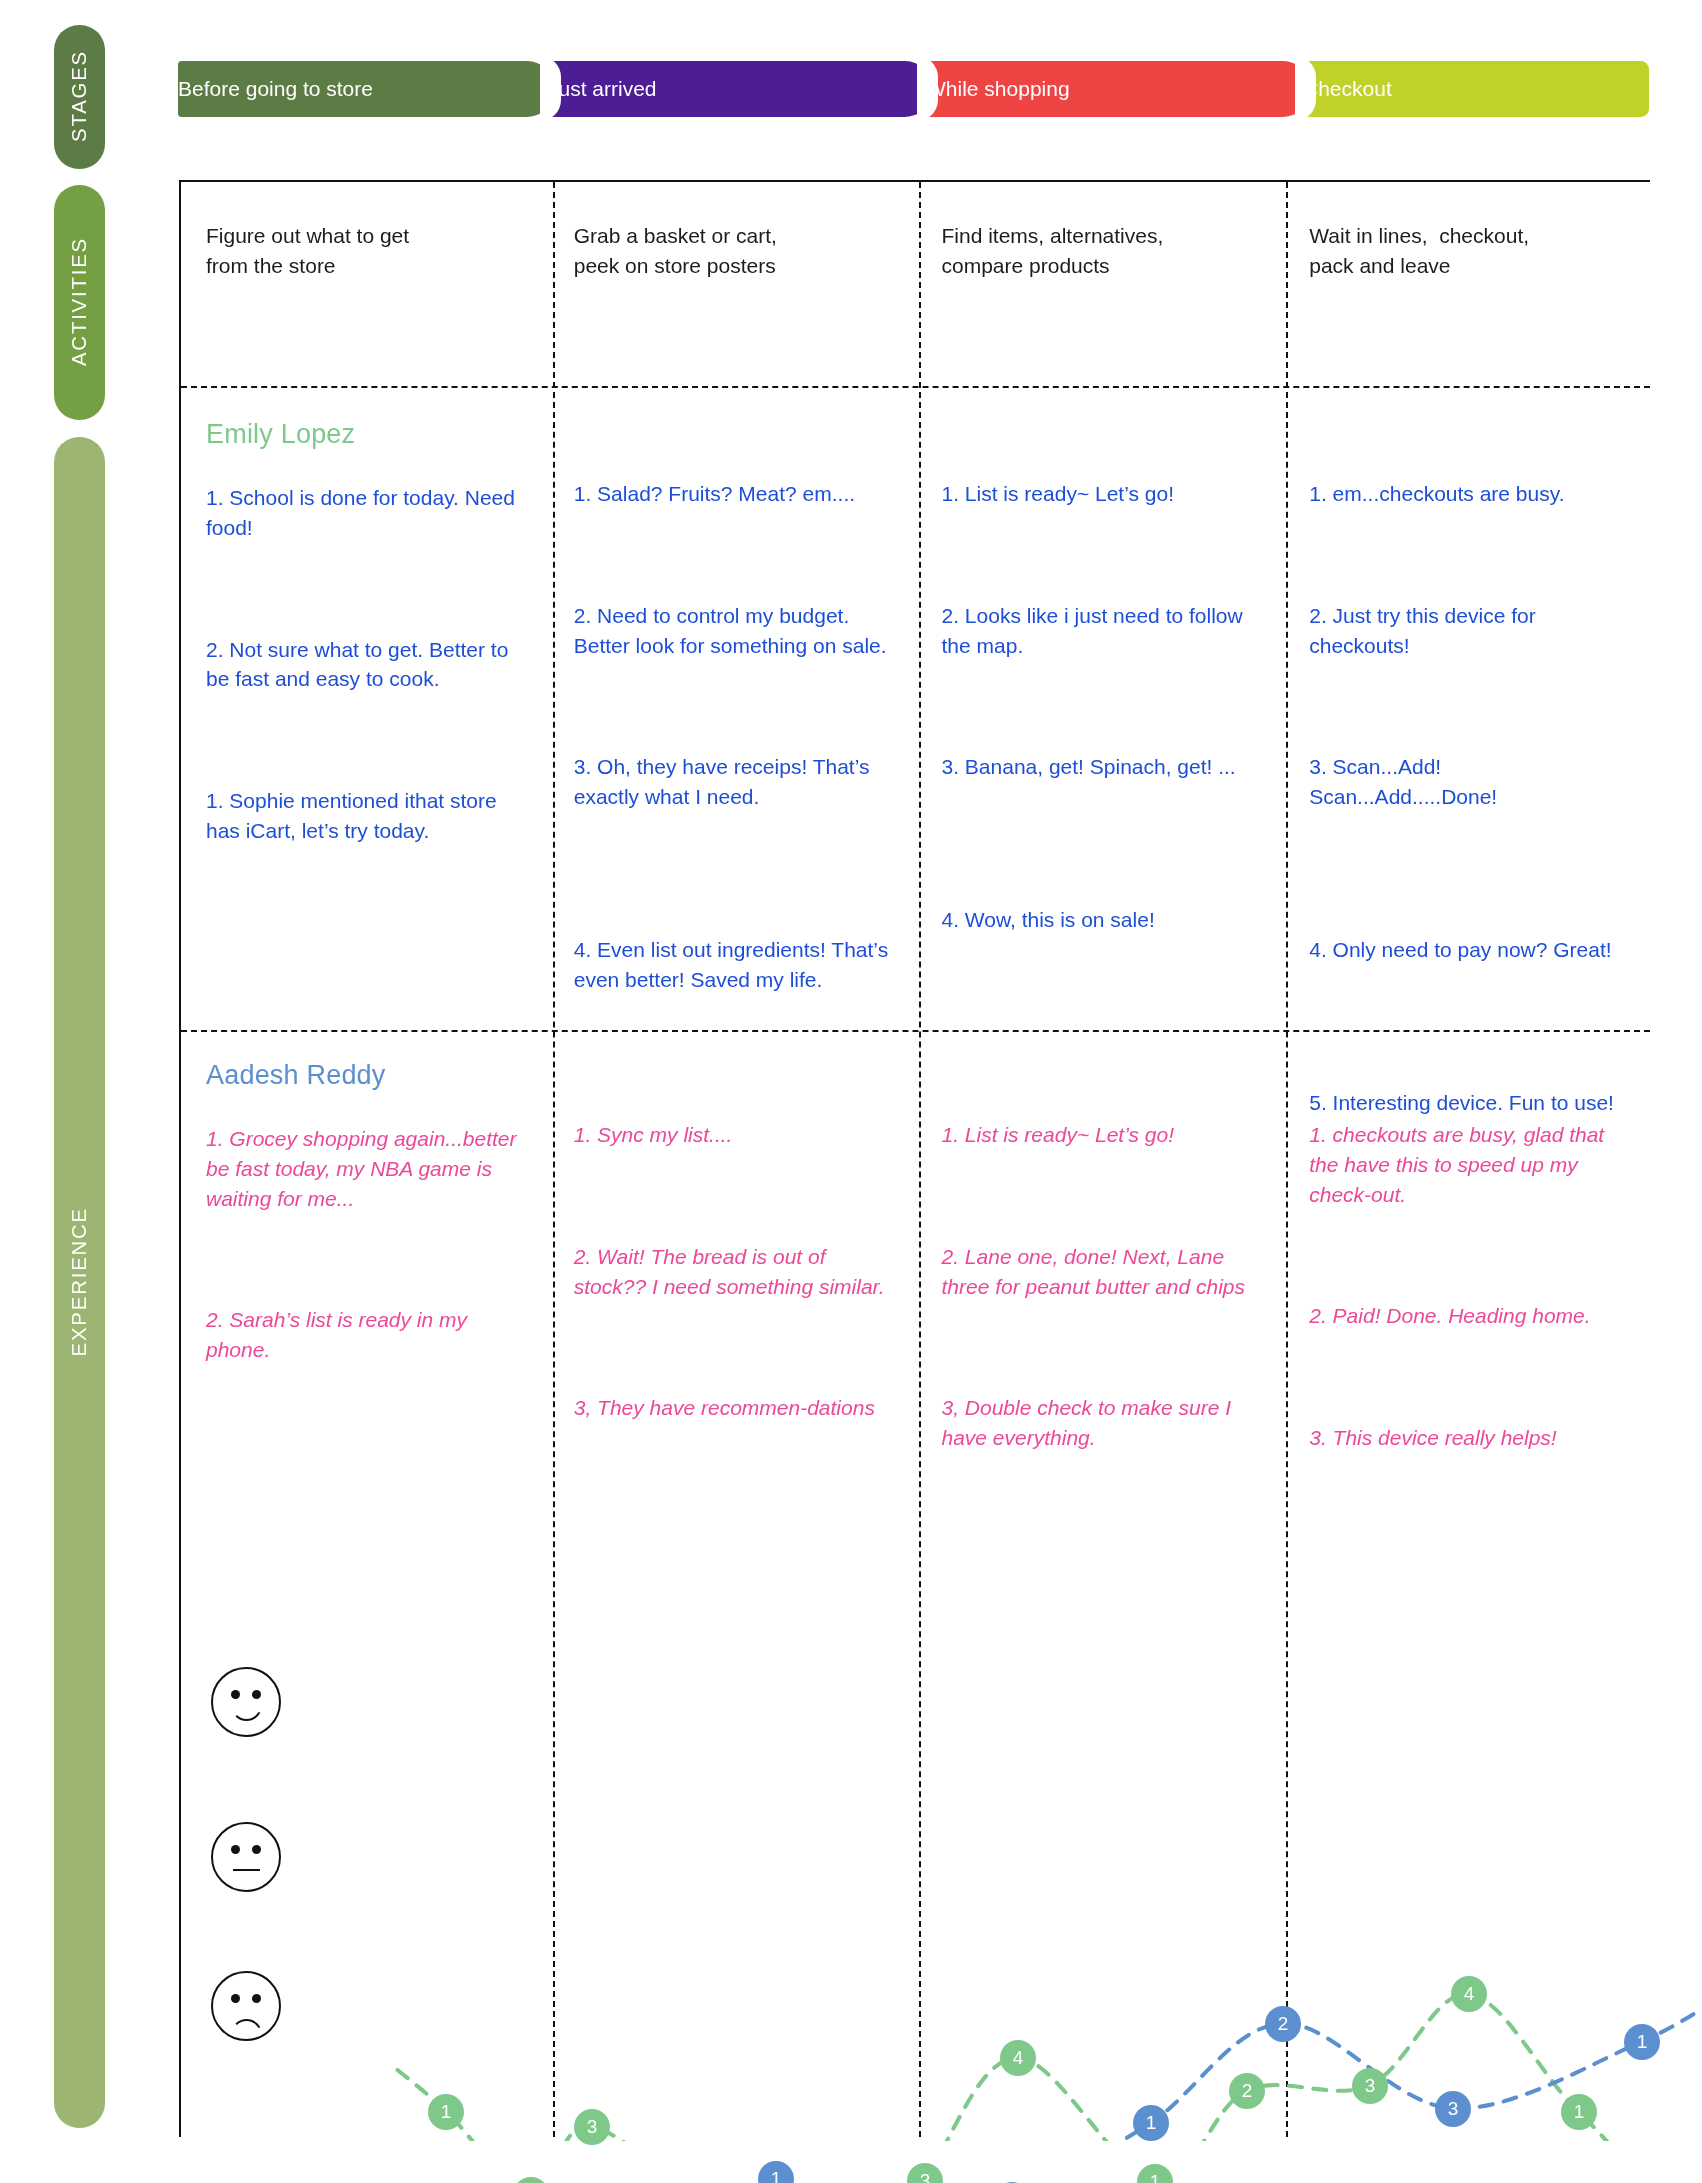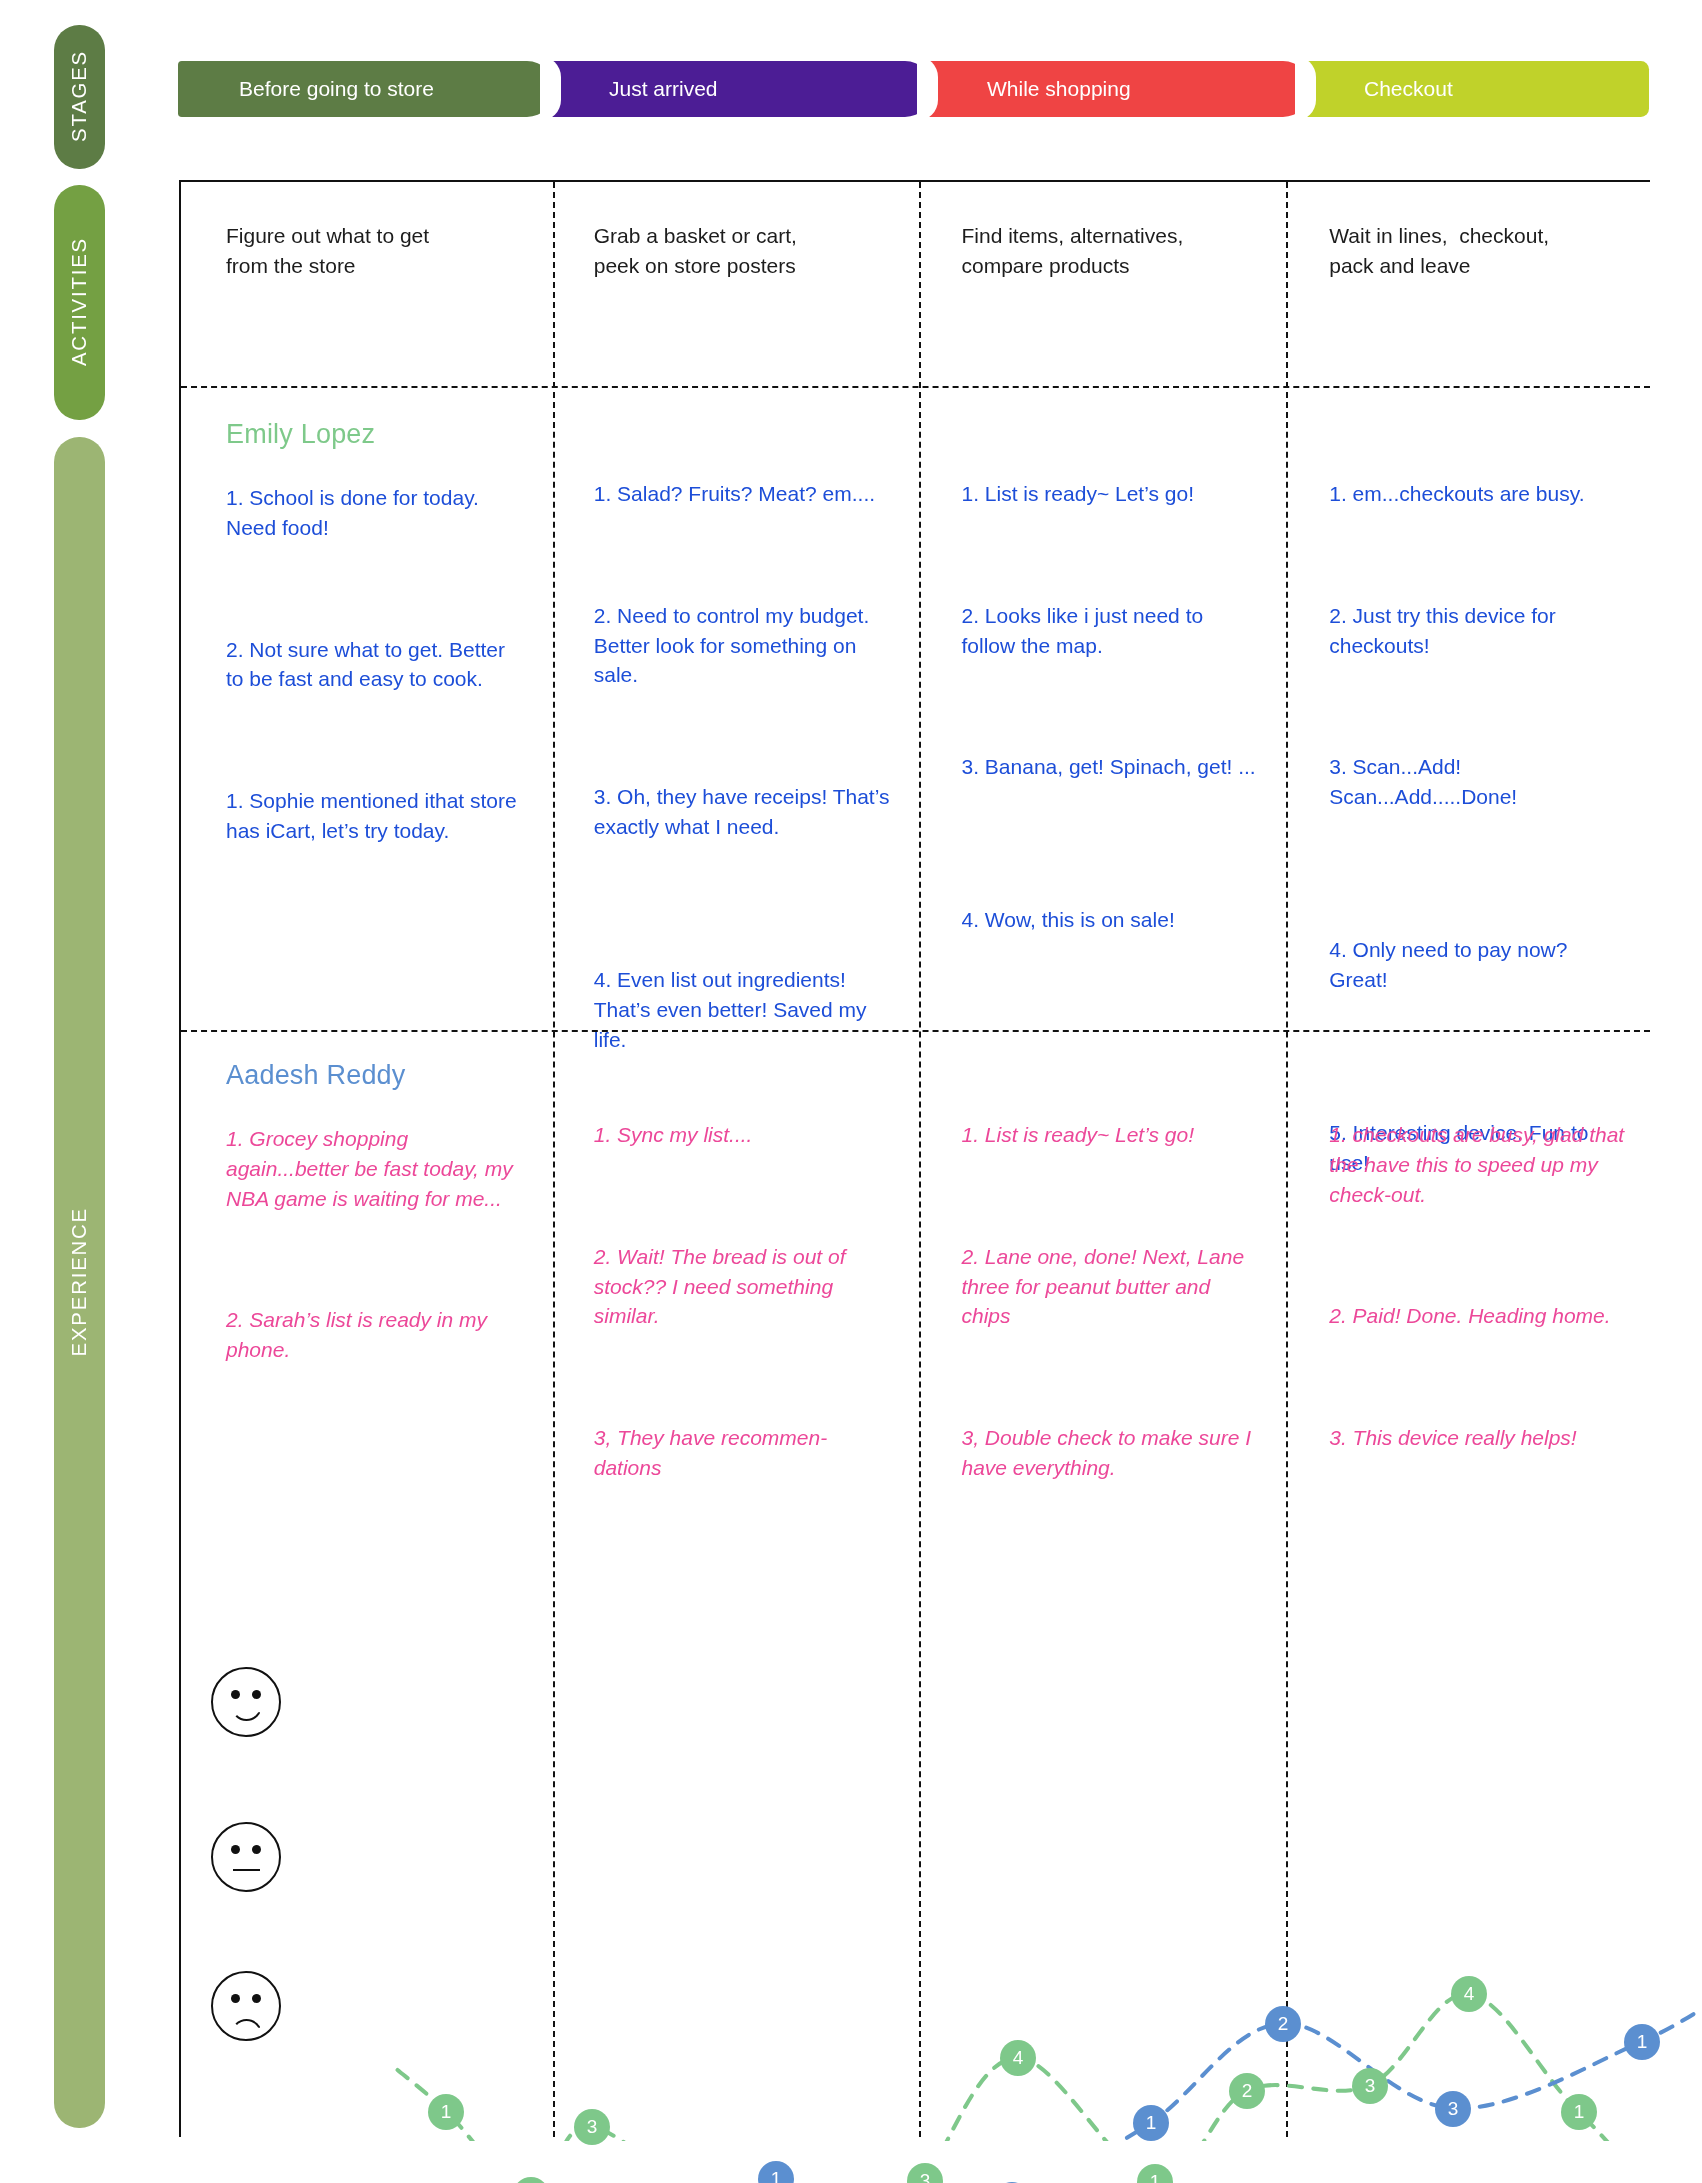--- a/index.html
+++ b/index.html
@@ -24,21 +24,21 @@
   }
   #rail-stages      { top: 0px;    height: 144px;  background: #5d7c45; border-radius: 25px 25px 25px 25px; }
   #rail-activities  { top: 160px;  height: 235px;  background: #74a043; border-radius: 25px; }
   #rail-experience  { top: 412px;  height: 1691px; background: #9cb573; border-radius: 25px; }
 
   
   .stages { position: absolute; left: 178px; top: 61px; width: 1471px; height: 56px; }
   .pill {
     position: absolute; top: 0; height: 56px;
     display: flex; align-items: center;
-    color: #ffffff; font-size: 21px; padding-left: 61px;
+    color: #ffffff; font-size: 21px; 
     border-radius: 0 36px 36px 0;
   }
   .pill:first-child { border-radius: 4.9px 36px 36px 4.9px; }
   #pill-0 { left: 0px;    width: 377px; background: #5d7c45; z-index: 4; }
   #pill-1 { left: 370px;  width: 385px; background: #4c1d95; z-index: 3; }
   #pill-2 { left: 748px;  width: 385px; background: #ef4444; z-index: 2; }
   #pill-3 { left: 1125px; width: 346px; background: #c0d22a; z-index: 1; border-radius: 0 8.2px 8.2px 0; }
   .pill-notch {
     position: absolute; top: -4.9px; height: 65px; width: 21px;
     background: #ffffff; border-radius: 0 36px 36px 0; z-index: 5;
@@ -59,21 +59,21 @@
   #vline-3 { left: 1105px; }
   .hline {
     position: absolute; left: 0; right: 0; height: 0;
     border-top: 2.5px dashed #111;
   }
   #hline-activities { top: 204px; }
   #hline-emily      { top: 848px; }
 
   
   .row { position: absolute; left: 0; width: 1471px; display: flex; }
-  .cell { width: 368px; padding-left: 45px; padding-right: 24.5px; }
+  .cell { width: 368px; padding-left: 25px; padding-right: 24.5px; }
   #row-activities { top: 39px; }
   #row-emily      { top: 237px; }
   #row-aadesh     { top: 878px; justify-content: space-between; }
 
   .activity-text { font-size: 21px; line-height: 1.42; color: #1d1d1d; }
 
   .persona-name { font-size: 27px; margin-bottom: 33px; letter-spacing: 0.2px; }
   .persona-name.green { color: #7ec98a; }
   .persona-name.blue  { color: #5b8fd0; }
 

